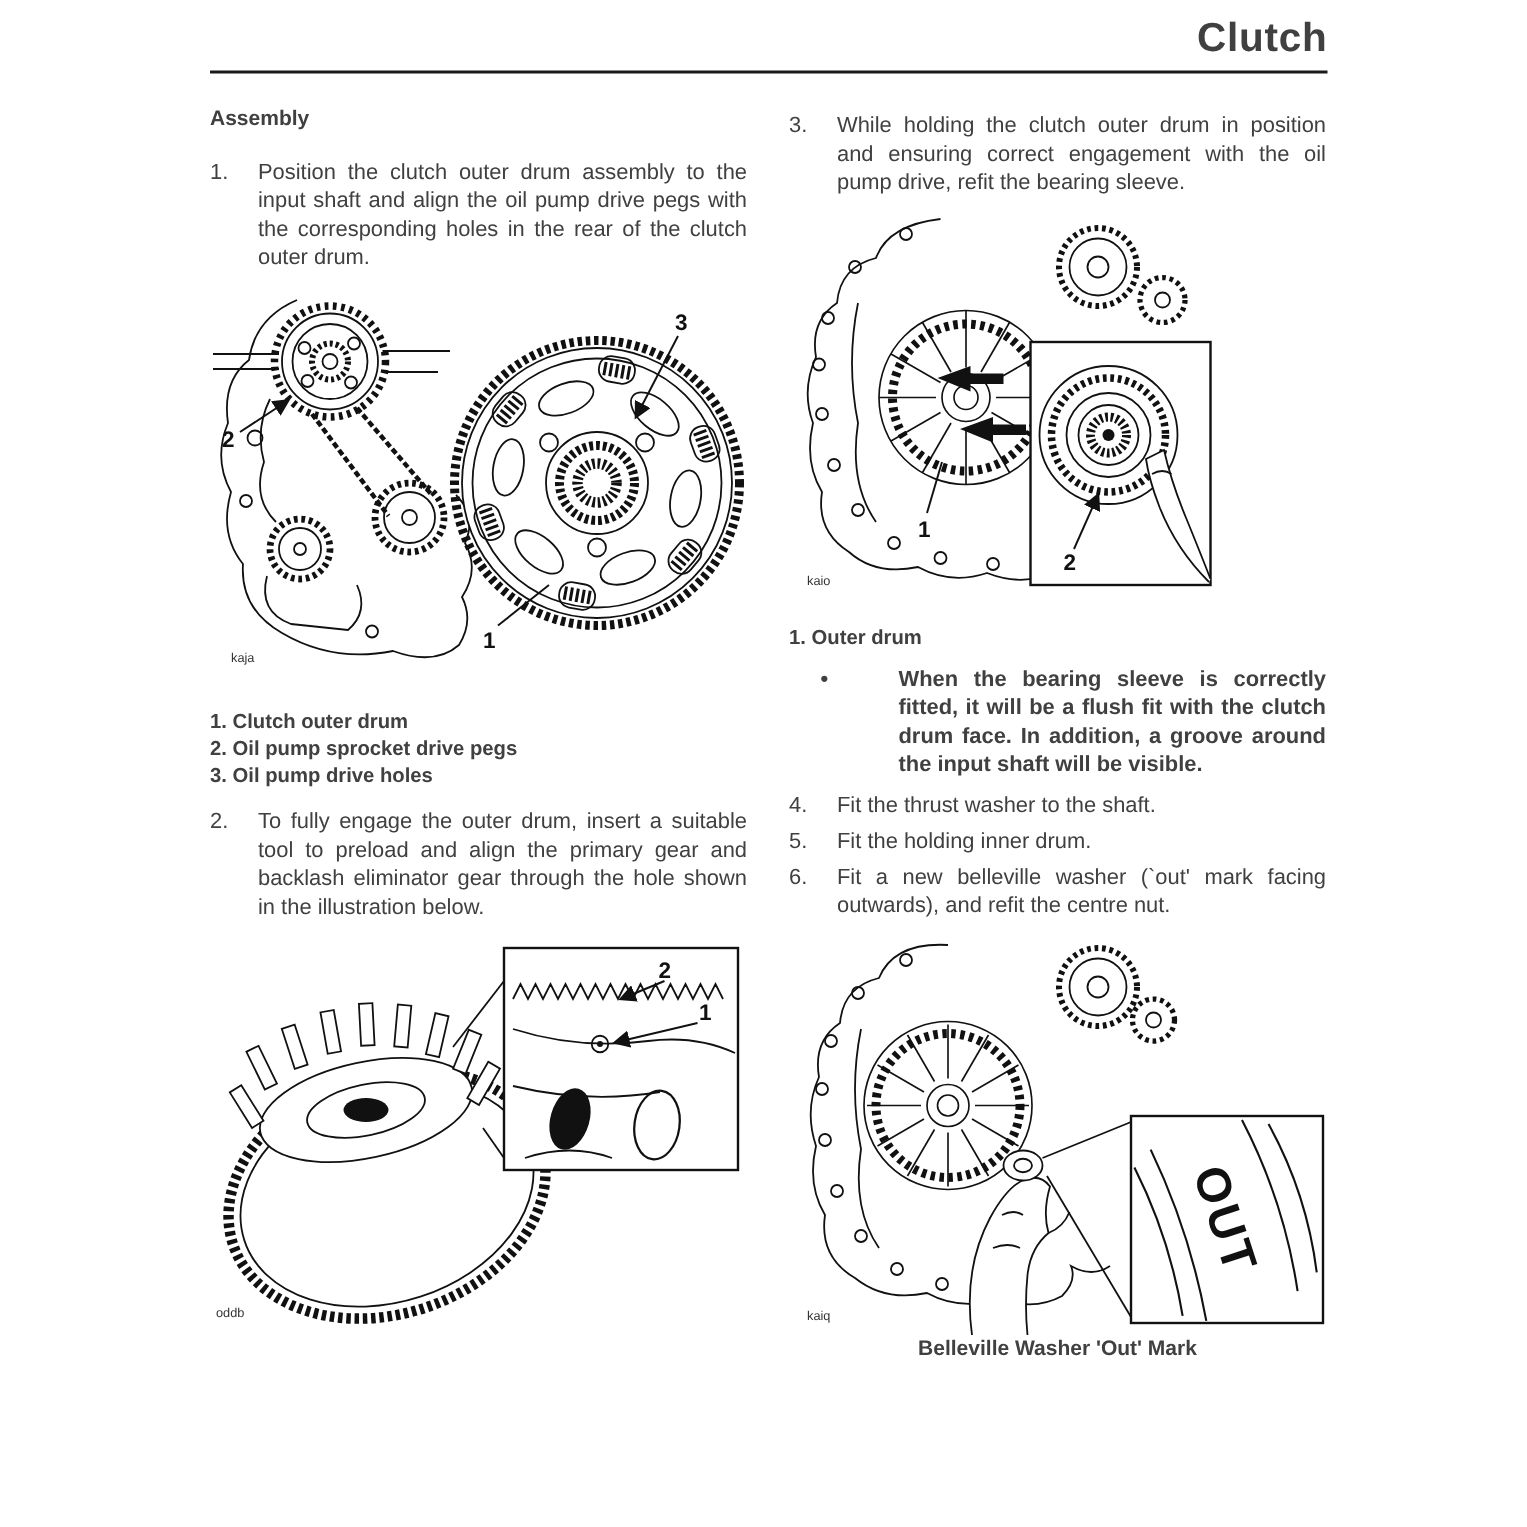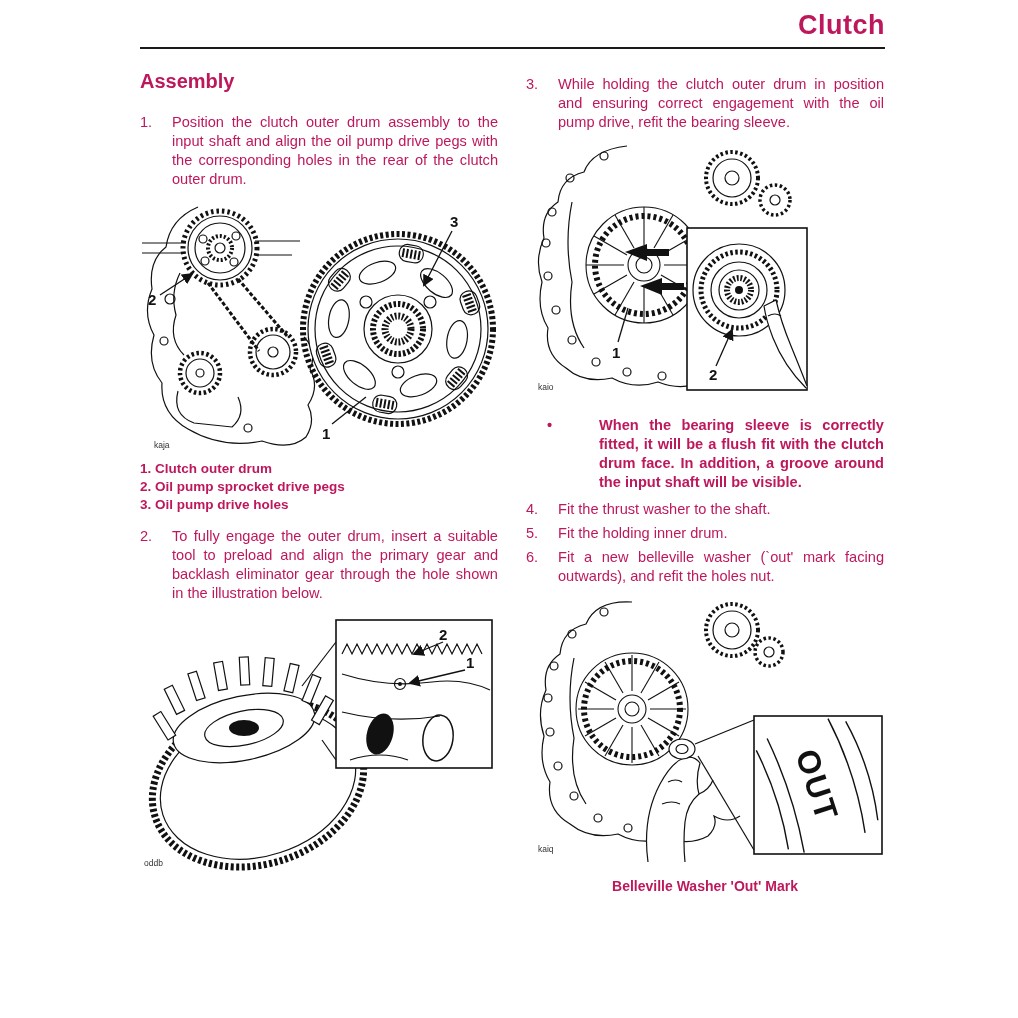--- a/index.html
+++ b/index.html
@@ -1,60 +1,60 @@
 <!DOCTYPE html>
 <html><head>
 <meta charset="utf-8">
 <style>
   html,body { margin:0; padding:0; background:#ffffff; }
   .page {
     position:relative; width:1018px; height:1018px; background:#ffffff;
-    color:#be185d; font-family:"Liberation Sans","DejaVu Sans",sans-serif;
+    color:#404040; font-family:"Liberation Sans","DejaVu Sans",sans-serif;
     overflow:hidden;
   }
   .header-title {
     position:absolute; top:10px; left:140px; width:745px;
     text-align:right; font-size:27px; font-weight:700; letter-spacing:.5px;
   }
   .header-rule { position:absolute; top:47px; left:140px; width:745px; border-top:2px solid #1a1a1a; }
 
   .col { position:absolute; top:68px; width:358px; }
   .col-left  { left:140px; }
   .col-right { left:526px; }
 
-  .section-title { font-size:20px; font-weight:700; margin:2px 0 20px 0; }
+  .section-title { font-size:14px; font-weight:700; margin:2px 0 20px 0; }
 
   .step { display:flex; font-size:14.6px; line-height:19px; }
   .step .num  { flex:0 0 32px; }
   .step .body { flex:1; text-align:justify; }
 
   .caps .cap { font-size:13.5px; font-weight:700; line-height:18px; }
 
   .fig { position:relative; }
   .fig svg { display:block; }
 
   .step1 { margin-top:0; }
   .fig1  { margin-top:12px; }
-  .caps1 { margin-top:4px; }
+  .caps1 { margin-top:23px; }
   .step2 { margin-top:13px; }
   .fig2  { margin-top:9px; }
   .caps2 { margin-top:8px; }
 
   .step3 { margin-top:7px; }
   .fig3  { margin-top:8px; margin-left:6px; }
   .caps3 { margin-top:14px; }
   .note-title { margin-top:9px; font-size:15px; font-weight:700; }
   .note-bullet { margin-top:10px; display:flex; font-weight:700; font-size:14.6px; line-height:19px; }
   .note-bullet .dot  { flex:0 0 52px; padding-left:21px; }
   .note-bullet .body { flex:1; text-align:justify; }
   .step4 { margin-top:8px; }
   .step5 { margin-top:5px; }
   .step6 { margin-top:5px; }
   .fig4  { margin-top:8px; margin-left:6px; }
-  .fig-caption { margin-top:16px; text-align:center; font-weight:700; font-size:14px; }
+  .fig-caption { margin-top:0; text-align:center; font-weight:700; font-size:14px; }
 
   
   .co      { font:700 15px "Liberation Sans","DejaVu Sans",sans-serif; fill:#111; }
   .figcode { font:8.5px "Liberation Sans","DejaVu Sans",sans-serif; fill:#333; }
   .out-text{ font:700 32px "Liberation Sans","DejaVu Sans",sans-serif; fill:#111; letter-spacing:2px; }
 </style>
 </head>
 <body>
 
 <div class="page">
@@ -284,39 +284,40 @@
           <line x1="86" y1="202" x2="96" y2="168" stroke="#111" stroke-width="1.3"></line>
           <line x1="184" y1="226" x2="200" y2="190" stroke="#111" stroke-width="1.3" marker-end="url(#ah3)"></line>
           <text x="80" y="218" class="co">1</text>
           <text x="177" y="240" class="co">2</text>
         </g>
         <text x="6" y="250" class="figcode">kaio</text>
       </svg>
     </div>
 
     <div class="caps caps3">
+      <div class="cap">1. Outer drum</div>
     </div>
 
 
     <div class="note-bullet">
       <span class="dot">•</span>
       <span class="body">When the bearing sleeve is correctly fitted, it will be a flush fit with the clutch drum face. In addition, a groove around the input shaft will be visible.</span>
     </div>
 
     <div class="step step4">
       <span class="num">4.</span>
       <span class="body">Fit the thrust washer to the shaft.</span>
     </div>
     <div class="step step5">
       <span class="num">5.</span>
       <span class="body">Fit the holding inner drum.</span>
     </div>
     <div class="step step6">
       <span class="num">6.</span>
-      <span class="body">Fit a new belleville washer (`out' mark facing outwards), and refit the holes nut.</span>
+      <span class="body">Fit a new belleville washer (`out' mark facing outwards), and refit the centre nut.</span>
     </div>
 
     <div class="fig fig4">
       <svg width="352" height="268" viewBox="0 0 352 268">
         <g stroke="#111" fill="none" stroke-width="1.2">
           <path d="M100,8 Q64,6 54,30 Q30,36 28,60 Q10,72 14,96 Q4,118 12,142 Q6,168 18,188 Q14,216 38,230 Q58,246 86,240 Q108,252 134,244 Q158,252 176,242 Q186,232 182,222 Q196,230 208,222"></path>
           <path d="M42,64 Q34,104 42,144 Q36,184 54,210"></path>
           <circle cx="22" cy="72" r="4"></circle>
             <circle cx="16" cy="104" r="4"></circle>
           <circle cx="18" cy="138" r="4"></circle>

